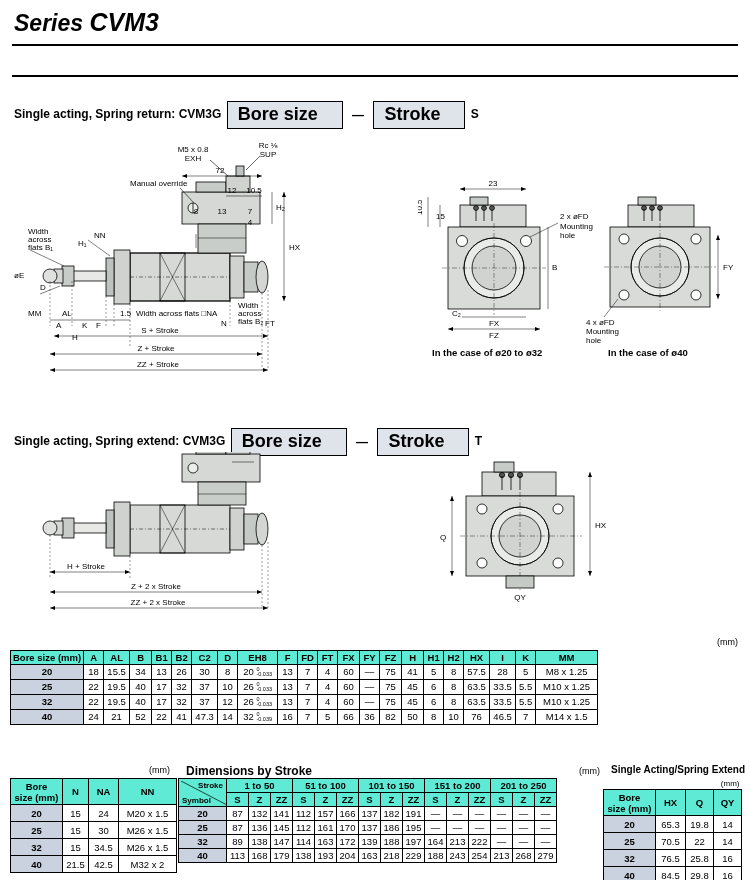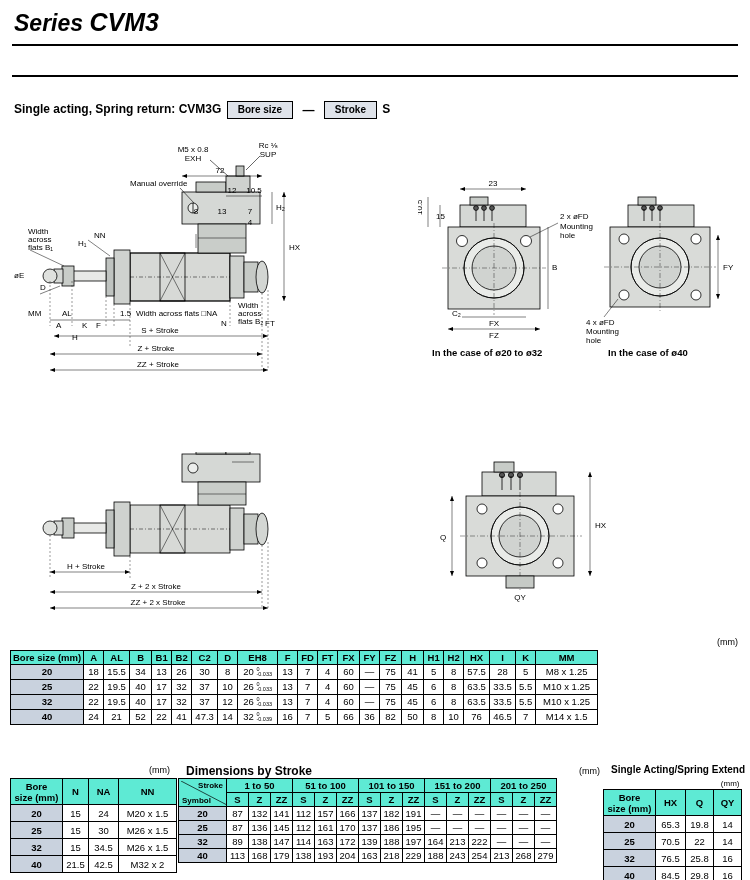--- a/index.html
+++ b/index.html
@@ -31,22 +31,22 @@
   .rule-sec {
     position:absolute; left:12px; top:75px; width:726px; height:2px; background:#000;
   }
   .sub-head {
     position:absolute; font-size:12px; font-weight:bold;
   }
   .boxlabel {
     display:inline-block;
     border:1px solid #000;
     background:#dfe3ea;
-    padding:2px 10px 3px 10px;
-    font-size:10px; font-weight:bold;
+    padding:2px 24px 3px 10px;
+    font-size:18px; font-weight:bold;
     vertical-align:middle;
     margin:0 2px;
   }
   .dash { display:inline-block; padding:0 4px; vertical-align:middle; }
 
   
   .fig { position:absolute; }
   .fig svg { display:block; }
 
   
@@ -290,20 +290,27 @@
       <text x="305" y="95">FY</text>
       <text x="168" y="150">4 x øFD</text>
       <text x="168" y="159">Mounting</text>
       <text x="168" y="168">hole</text>
       <text x="14" y="181" font-size="9.5" font-weight="bold">In the case of ø20 to ø32</text>
       <text x="190" y="181" font-size="9.5" font-weight="bold">In the case of ø40</text>
     </g>
   </svg>
   </div>
 
+  <div class="sub-head" style="left:14px; top:428px;">
+    <span>Single acting, Spring extend: CVM3G</span>
+    <span class="boxlabel">Bore size</span>
+    <span class="dash">—</span>
+    <span class="boxlabel">Stroke</span>
+    <span>T</span>
+  </div>
 
   <div class="fig" style="left:10px; top:452px;">
   <svg width="400" height="175" viewBox="0 0 400 175" xmlns="http://www.w3.org/2000/svg">
     <g stroke="#000" fill="none" stroke-width="0.8">
       <rect x="120" y="53" width="100" height="48" fill="#d7d9d6"></rect>
       <line x1="120" y1="77" x2="220" y2="77" stroke-dasharray="4 2 1 2" stroke-width="0.5"></line>
       <path d="M150 53 L175 101 M175 53 L150 101" stroke-width="0.5"></path>
       <rect x="150" y="53" width="25" height="48" fill="none"></rect>
       <rect x="104" y="50" width="16" height="54" fill="#cfd2cf"></rect>
       <rect x="96" y="58" width="8" height="38" fill="#bfc3c0"></rect>

